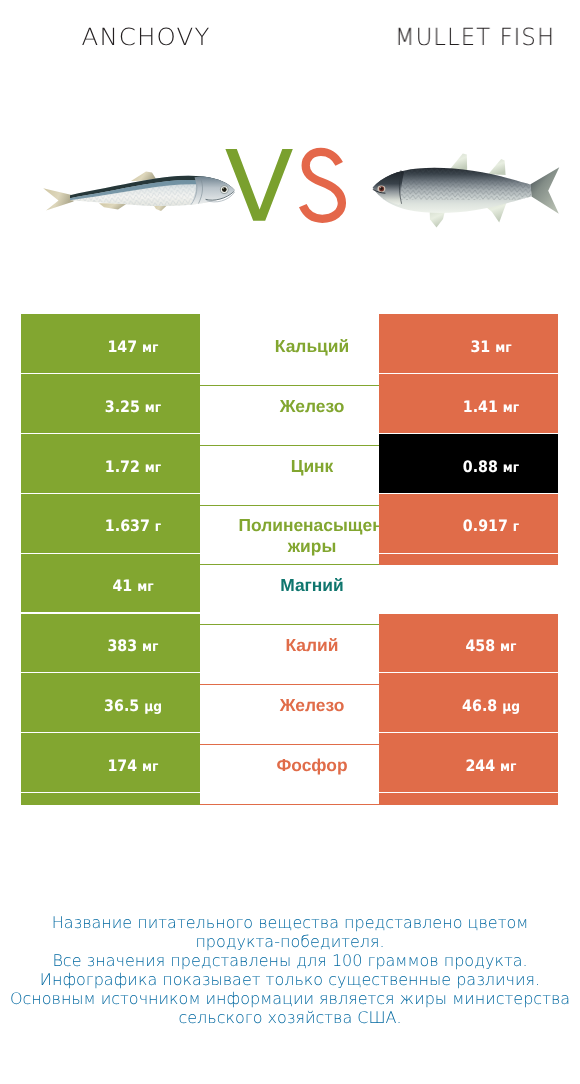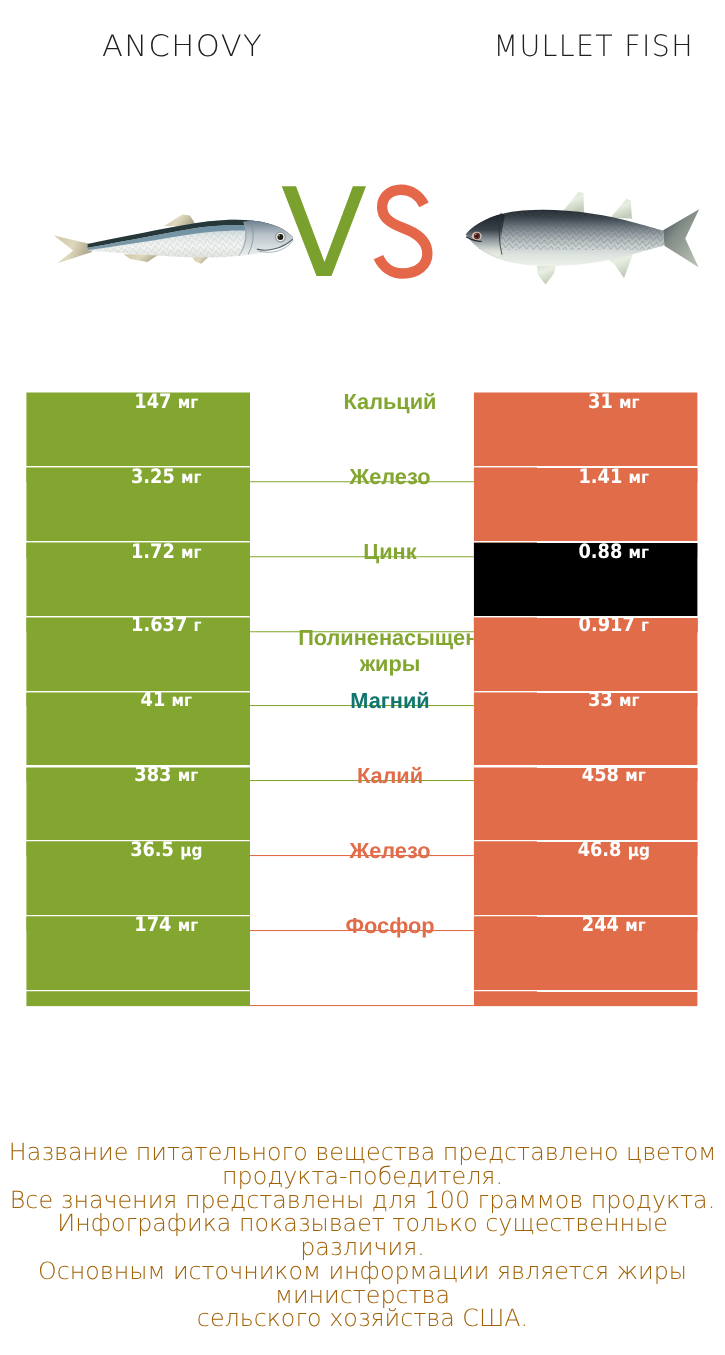--- a/index.html
+++ b/index.html
@@ -19,40 +19,40 @@
                transform:scaleX(.965) translateZ(0);transform-origin:124.5px 50%;}
 
   
   .hero{position:absolute;top:0;left:0;width:580px;height:1084px;}
   .vs{position:absolute;left:0;top:0;width:580px;height:1084px;pointer-events:none;}
 
   
   .table{position:absolute;left:0;top:314px;width:580px;}
   .row{position:relative;height:59.8px;}
   .cell{position:absolute;top:0;height:72px;box-sizing:border-box;
-        display:flex;align-items:flex-start;justify-content:center;will-change:transform;padding-left:45px;}
+        display:flex;align-items:center;justify-content:center;will-change:transform;padding-left:45px;}
   .left{left:21px;width:179px;}
   .right{left:379px;width:179px;}
   .mid{left:200px;width:179px;}
   .divider{position:absolute;height:1.4px;background:#fff;}
   .divider.l{left:21px;width:179px;}
   .divider.r{left:379px;width:179px;}
   .mid{overflow:hidden;}
   .val{color:#fff;font-family:"DejaVu Sans Condensed","DejaVu Sans",sans-serif;
        font-size:15.8px;font-weight:bold;white-space:nowrap;letter-spacing:0px;
        position:relative;top:-3.4px;}
   .val .u{font-size:13.6px;font-weight:bold;}
   .lbl{font-size:17.4px;font-weight:bold;text-align:center;line-height:20.5px;
        white-space:normal;width:147px;flex:0 0 147px;position:relative;top:-3.4px;}
   .lbl.ovf{text-align:center;top:7px;}
 
   
   .footer{position:absolute;left:0;top:912.6px;width:580px;text-align:center;
           font-family:"DejaVu Sans Light","DejaVu Sans",sans-serif;font-weight:200;
-          font-size:19px;line-height:19.02px;color:#a16207;will-change:transform;}
+          font-size:16px;line-height:19.02px;color:#0369a1;will-change:transform;}
 </style>
 </head>
 <body>
 
 <div class="page">
 
   <div class="titles">
     <div class="title" id="title-left">ANCHOVY</div>
     <div class="title" id="title-right">MULLET FISH</div>
   </div>
@@ -223,23 +223,20 @@
           <span class="val">0.917 <span class="u">г</span></span>
         </div>
       </div>
       <div class="row">
         <div class="cell left" style="background:#82a630">
           <span class="val">41 <span class="u">мг</span></span>
         </div>
         <div class="cell mid" style="border-bottom:1.1px solid #82a630">
           <span class="lbl" style="color:#0f766e">Магний</span>
         </div>
-        <div class="cell right" style="background:#e06c49">
-          <span class="val">33 <span class="u">мг</span></span>
-        </div>
       </div>
       <div class="row">
         <div class="cell left" style="background:#82a630">
           <span class="val">383 <span class="u">мг</span></span>
         </div>
         <div class="cell mid" style="border-bottom:1.1px solid #e06c49">
           <span class="lbl" style="color:#e06c49">Калий</span>
         </div>
         <div class="cell right" style="background:#e06c49">
           <span class="val">458 <span class="u">мг</span></span>

